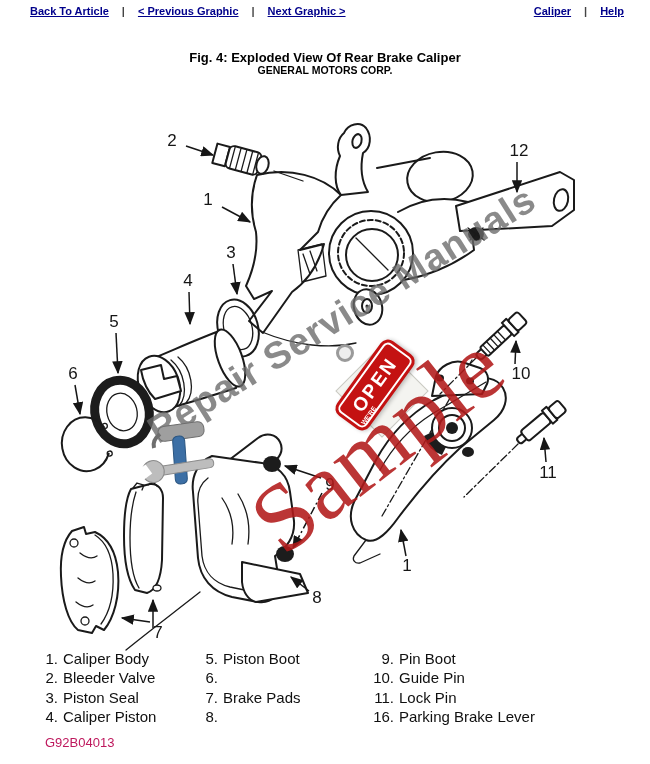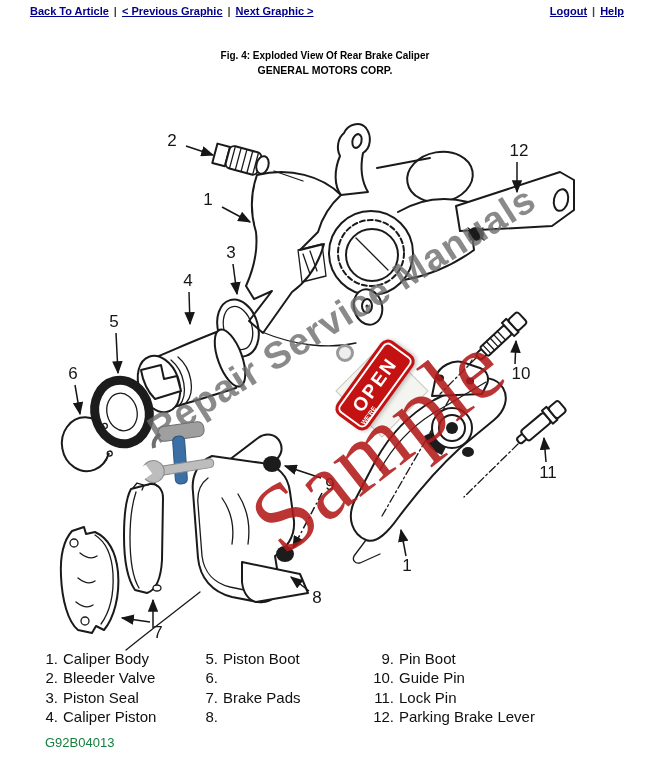--- a/index.html
+++ b/index.html
@@ -1,27 +1,27 @@
 <!DOCTYPE html>
 <html><head>
 <meta charset="utf-8">
 <style>
   html,body{margin:0;padding:0;background:#fff;}
   .page{position:relative;width:650px;height:764px;background:#ffffff;overflow:hidden;
         font-family:"Liberation Sans",sans-serif;color:#000;}
   
   .hdr-row1{position:absolute;top:5px;left:30px;right:26px;display:flex;
             justify-content:space-between;font-size:11px;font-weight:bold;z-index:7;}
-  .navgrp{display:flex;align-items:flex-end;}
+  .navgrp{display:flex;align-items:flex-end;gap:8px;}
   .hlink{color:#00008b;text-decoration:underline;cursor:pointer;white-space:pre;}
   .sep{color:#444;margin:0 5px;}
   .hdr-row2{position:absolute;top:25px;left:0;width:100%;text-align:center;
             font-size:13.5px;font-weight:bold;z-index:7;}
   .hdr-row3{position:absolute;top:50px;left:0;width:100%;text-align:center;
-            font-size:10px;font-weight:bold;z-index:7;}
+            font-size:13px;font-weight:bold;z-index:7;}
   .hdr-row4{position:absolute;top:64px;left:0;width:100%;text-align:center;
             font-size:10.5px;font-weight:bold;z-index:7;}
   
   #art{position:absolute;left:0;top:0;width:650px;height:764px;z-index:1;}
   .ln{fill:none;stroke:#1a1a1a;stroke-width:2;stroke-linecap:round;stroke-linejoin:round;}
   .wf{fill:#ffffff;}
   .dk{fill:#1c1c1c;stroke:none;}
   .thin{stroke-width:1.3;}
   .arr{stroke-width:1.5;marker-end:url(#ah);}
   .dd{stroke-dasharray:8 3 2 3;}
@@ -46,37 +46,37 @@
   .tag-were{position:absolute;left:7px;bottom:4px;color:#fff;font-size:6.5px;font-weight:bold;}
   .wm-sample{position:absolute;left:293px;top:474px;transform-origin:0 100%;
              transform:rotate(-38deg);font-family:"Liberation Serif",serif;font-size:96px;
              line-height:1;white-space:nowrap;z-index:6;opacity:.88;}
   
   #parts-list{position:absolute;left:0;top:649px;width:650px;z-index:2;font-size:15px;color:#101010;}
   .parts-col{position:absolute;top:0;white-space:nowrap;}
   .c0{left:34px}.c1{left:194px}.c2{left:370px}
   .prow{height:19.3px;line-height:19.3px;display:flex;}
   .pnum{min-width:24px;text-align:right;margin-right:5px;}
-  .figcode{position:absolute;left:45px;top:735px;font-size:13px;color:#15803d;z-index:2;}
+  .figcode{position:absolute;left:45px;top:735px;font-size:13px;color:#be185d;z-index:2;}
 </style>
 </head>
 <body>
 
 <div class="page">
 
   <div class="hdr-row1">
     <span class="navgrp">
         <span class="hlink">Back To Article</span>
         <span class="sep">|</span>
         <span class="hlink">&lt; Previous Graphic</span>
         <span class="sep">|</span>
         <span class="hlink">Next Graphic &gt;</span>
       </span>
     <span class="navgrp">
-        <span class="hlink">Logout</span>
+        <span class="hlink">Caliper</span>
         <span class="sep">|</span>
         <span class="hlink">Help</span>
       </span>
   </div>
 
 
   <div class="hdr-row3">Fig. 4: Exploded View Of Rear Brake Caliper</div>
   <div class="hdr-row4">GENERAL MOTORS CORP.</div>
 
   <svg id="art" viewBox="0 0 650 764">
@@ -301,21 +301,21 @@
         </div>
         <div class="prow">
           <span class="pnum">10.</span>
           <span>Guide Pin</span>
         </div>
         <div class="prow">
           <span class="pnum">11.</span>
           <span>Lock Pin</span>
         </div>
         <div class="prow">
-          <span class="pnum">12.</span>
+          <span class="pnum">16.</span>
           <span>Parking Brake Lever</span>
         </div>
       </div>
     </div>
 
   <div class="figcode">G92B04013</div>
 
 </div>
 
 </body></html>

